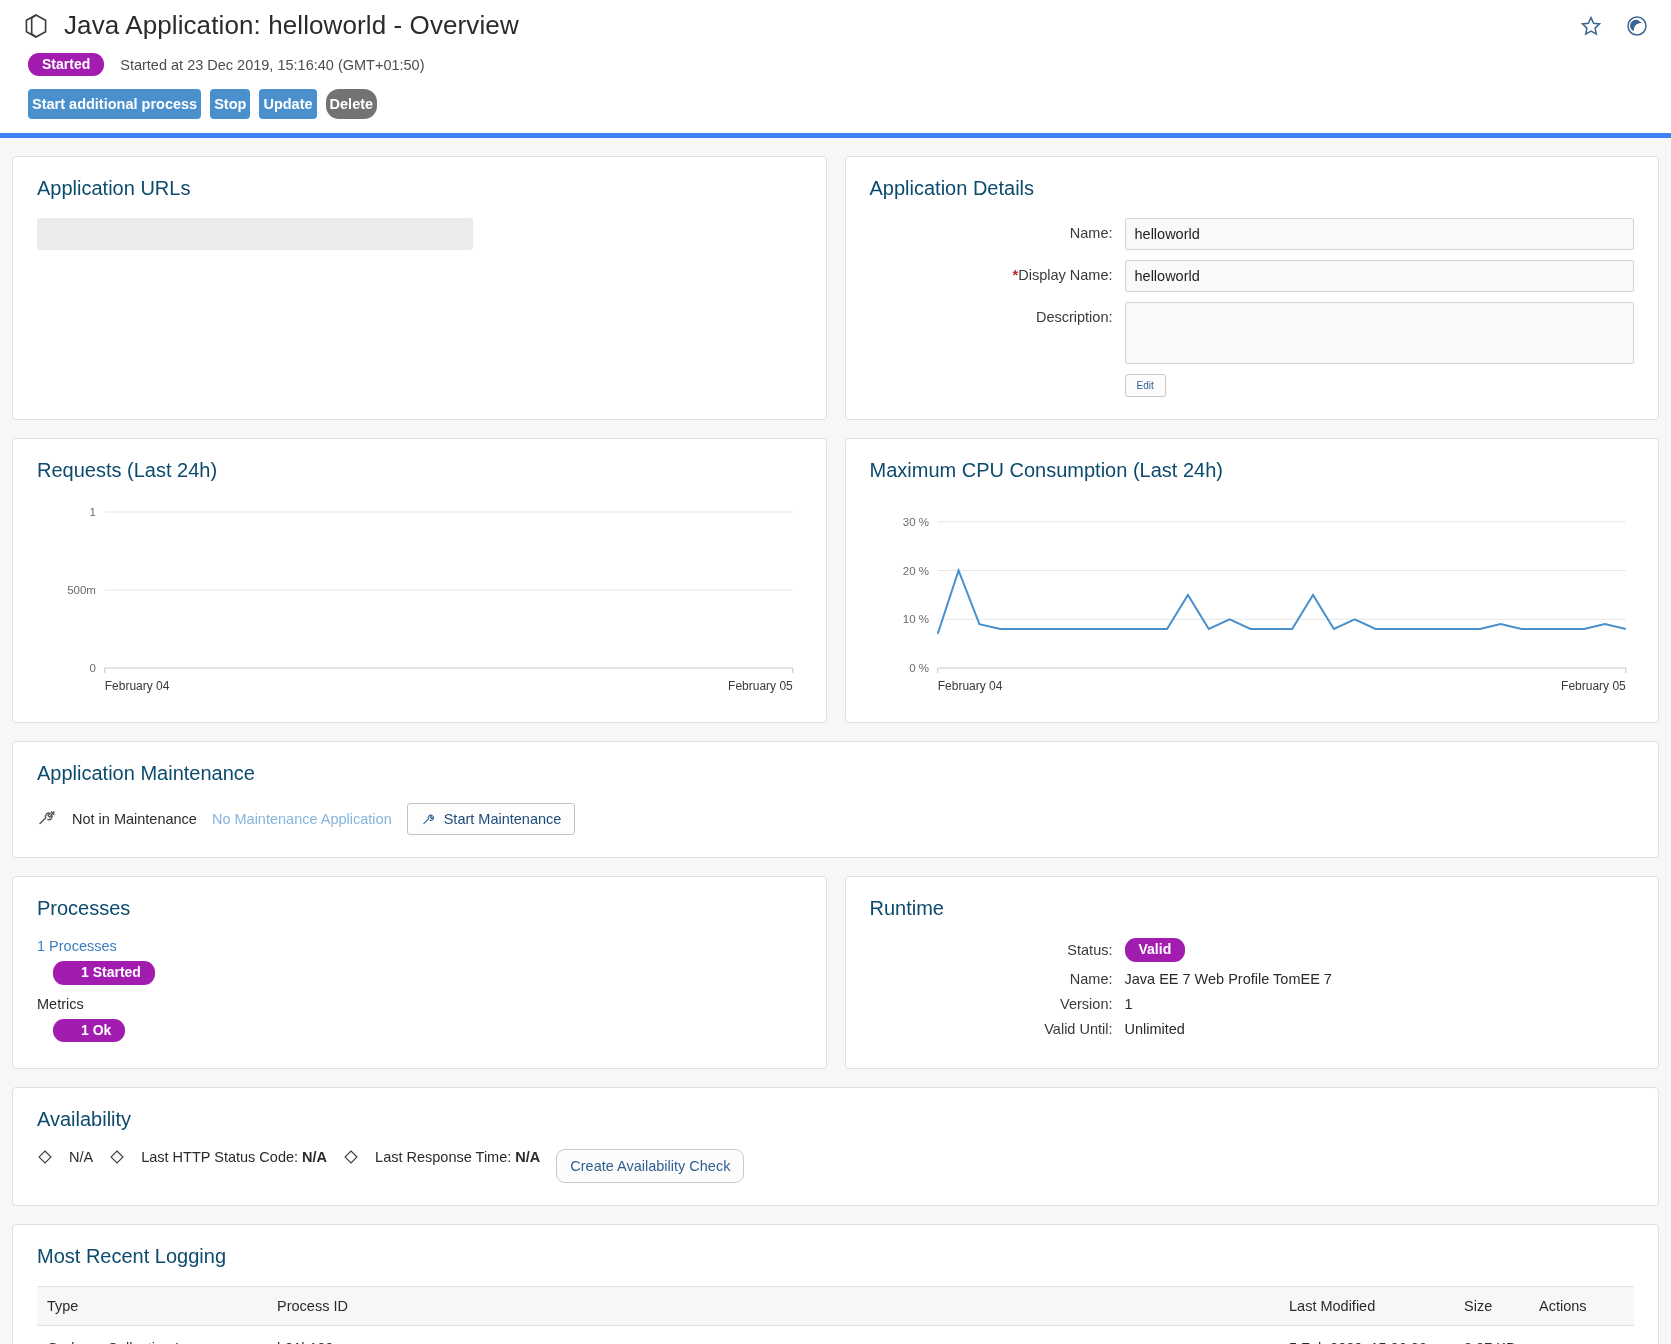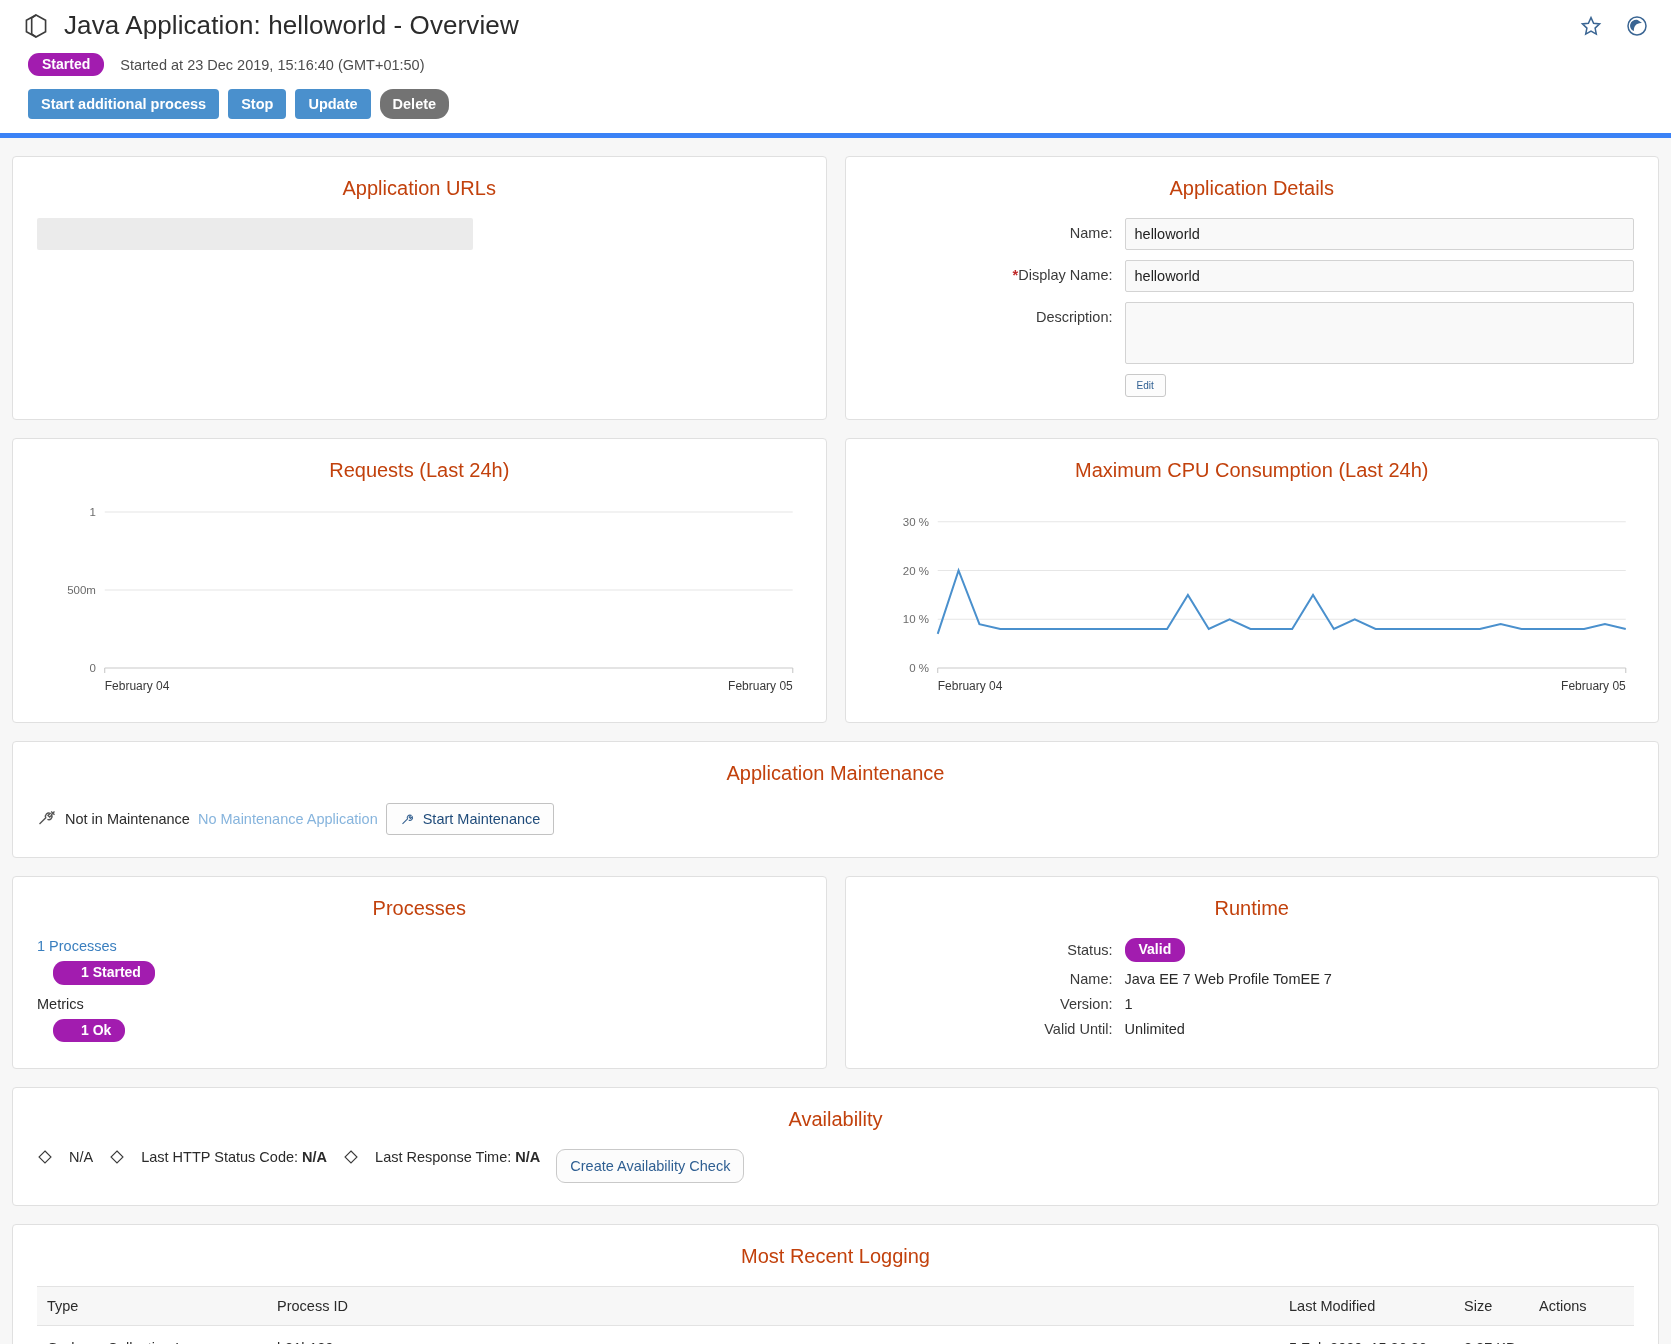--- a/index.html
+++ b/index.html
@@ -32,33 +32,33 @@
   .badge {
     display:inline-block; border-radius:11px; color:#fff;
     font-size:14px; font-weight:700; padding:4px 14px; line-height:1.1;
   }
   .badge.green { background:#a21caf; }
   .started-at { font-size:14.5px; color:#4d4d4d; }
 
   .btn-row { display:flex; gap:9px; margin-top:13px; padding-left:6px; }
   .btn {
     border:none; border-radius:4px; color:#fff; cursor:pointer;
-    font-size:14.5px; font-weight:700; padding:7px 13px;
+    font-size:14.5px; font-weight:700; padding:7px 4px;
     font-family:"Liberation Sans", sans-serif;
   }
   .btn.primary { background:#4a90cd; }
   .btn.disabled { background:#737373; cursor:default;border-radius:13px; }
 
   
   .row { display:flex; gap:18px; padding: 18px 12px 0 12px; align-items:stretch; }
   .card {
     background:#fff; border:1px solid #e0e0e0; border-radius:4px;
     padding: 20px 24px 22px 24px;
   }
-  .card-title { font-size:20px; font-weight:400; color:#c2410c; margin-bottom:18px;text-align:center; }
+  .card-title { font-size:20px; font-weight:400; color:#0c4a6e; margin-bottom:18px; }
   .col-half { flex: 1 1 0; }
   .full { width: calc(100% - 24px); margin: 18px 12px 0 12px; }
 
   
   .url-placeholder {
     height:32px; background:#ebebeb; border-radius:2px; width: 57%;
   }
   .card.urls { min-height: 228px; }
 
   
@@ -86,21 +86,21 @@
   .chart-card { min-height: 280px; }
   .chart-area { position:relative; height: 200px; margin-top: 8px; }
   svg.chart { display:block; width:100%; height:200px; overflow:visible; }
   .tickline { stroke:#e6e6e6; stroke-width:1; }
   .axisline { stroke:#c9c9c9; stroke-width:1; }
   .ticklabel { fill:#6b6b6b; font-size:11.5px; font-family:"Liberation Sans", sans-serif; }
   .xlabel { fill:#3a3a3a; font-size:12px; font-family:"Liberation Sans", sans-serif; }
   .series-line { fill:none; stroke:#4a90cd; stroke-width:2; }
 
   
-  .maint-row { display:flex; align-items:center; gap:8px; }
+  .maint-row { display:flex; align-items:center; gap:15px; }
   .maint-icon { width:20px; height:20px; color:#555; }
   .maint-text { font-size:14.5px; color:#2b2b2b; }
   .maint-link { font-size:14.5px; color:#86b4dd; }
   .btn-outline {
     display:inline-flex; align-items:center; gap:8px;
     background:#fdfdfd; border:1px solid #c2c2c2; border-radius:3px;
     color:#1f4b7a; font-size:14.5px; font-weight:400; padding:7px 13px; cursor:pointer;
     font-family:"Liberation Sans", sans-serif;
   }
   .btn-outline svg { width:15px; height:15px; color:#3a6593; }

